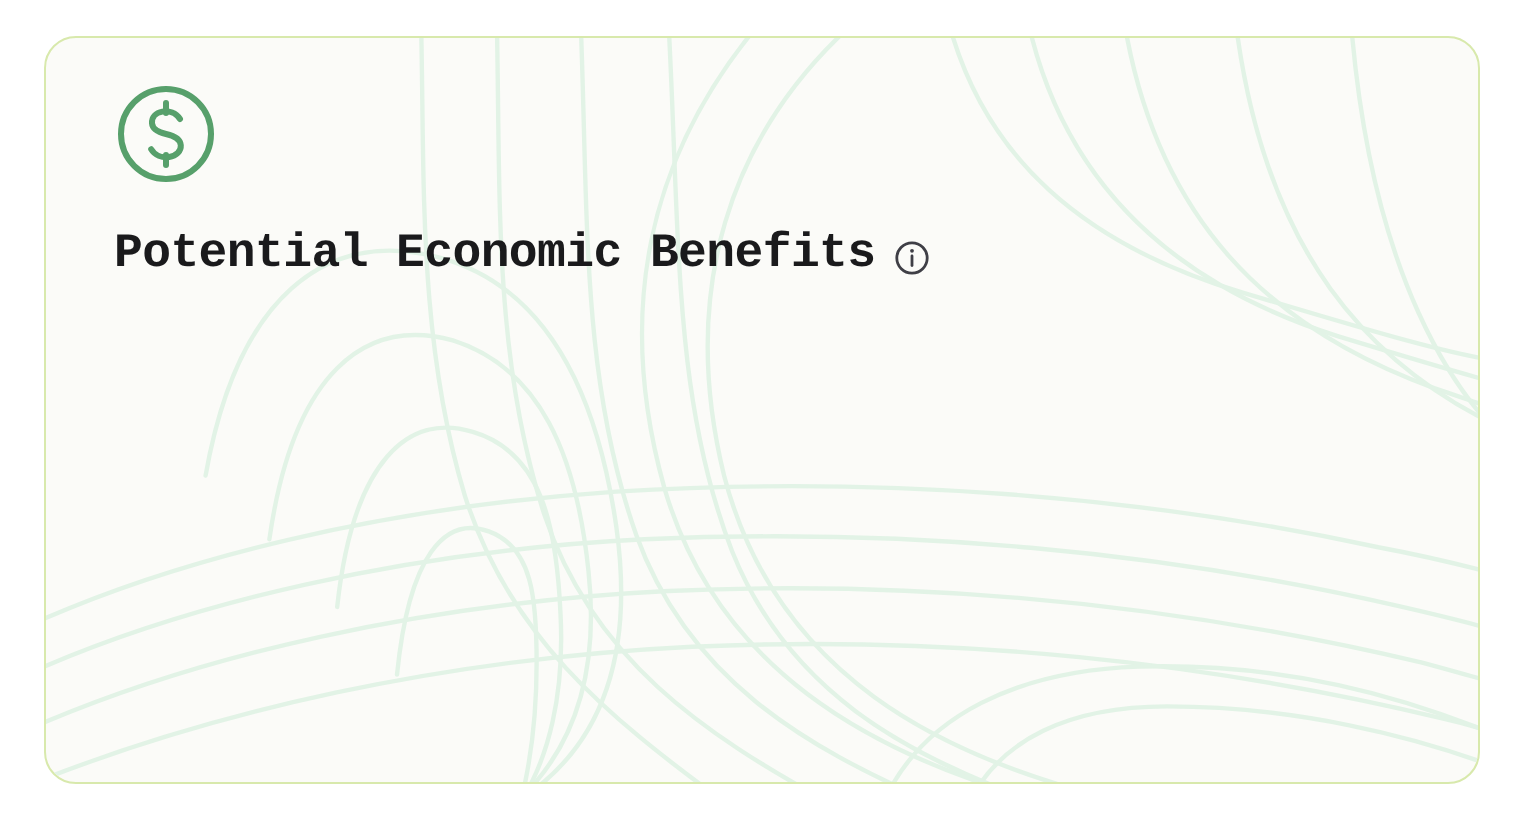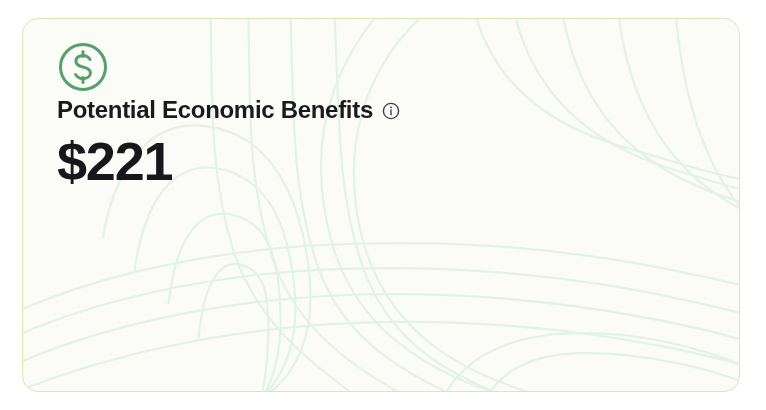--- a/index.html
+++ b/index.html
@@ -50,21 +50,22 @@
   .dollar-icon {
     display: block;
     width: 52px;
     height: 52px;
   }
 
   .card-heading-row {
     display: flex;
     align-items: center;
     gap: 9px;
-    margin-top: 4px;
+    margin-top: 22px;
+    font-family: Liberation Mono, monospace;
   }
 
   .card-title {
     font-size: 24px;
     font-weight: bold;
     color: #1a1a1c;
     letter-spacing: -0.3px;
     line-height: 1.1;
     white-space: nowrap;
   }
@@ -143,18 +144,17 @@
 
       <div class="card-heading-row">
         <div class="card-title">Potential Economic Benefits</div>
         <svg class="info-icon" viewBox="0 0 18 18">
           <circle cx="9" cy="9" r="7.6" fill="none" stroke="#3f3f46" stroke-width="1.4"></circle>
           <circle cx="9" cy="5.4" r="0.95" fill="#3f3f46"></circle>
           <line x1="9" y1="8" x2="9" y2="12.8" stroke="#3f3f46" stroke-width="1.4" stroke-linecap="round"></line>
         </svg>
       </div>
 
-      <div class="card-value">$221</div>
 
 
     </div>
   </div>
 </div>
 
 </body></html>

